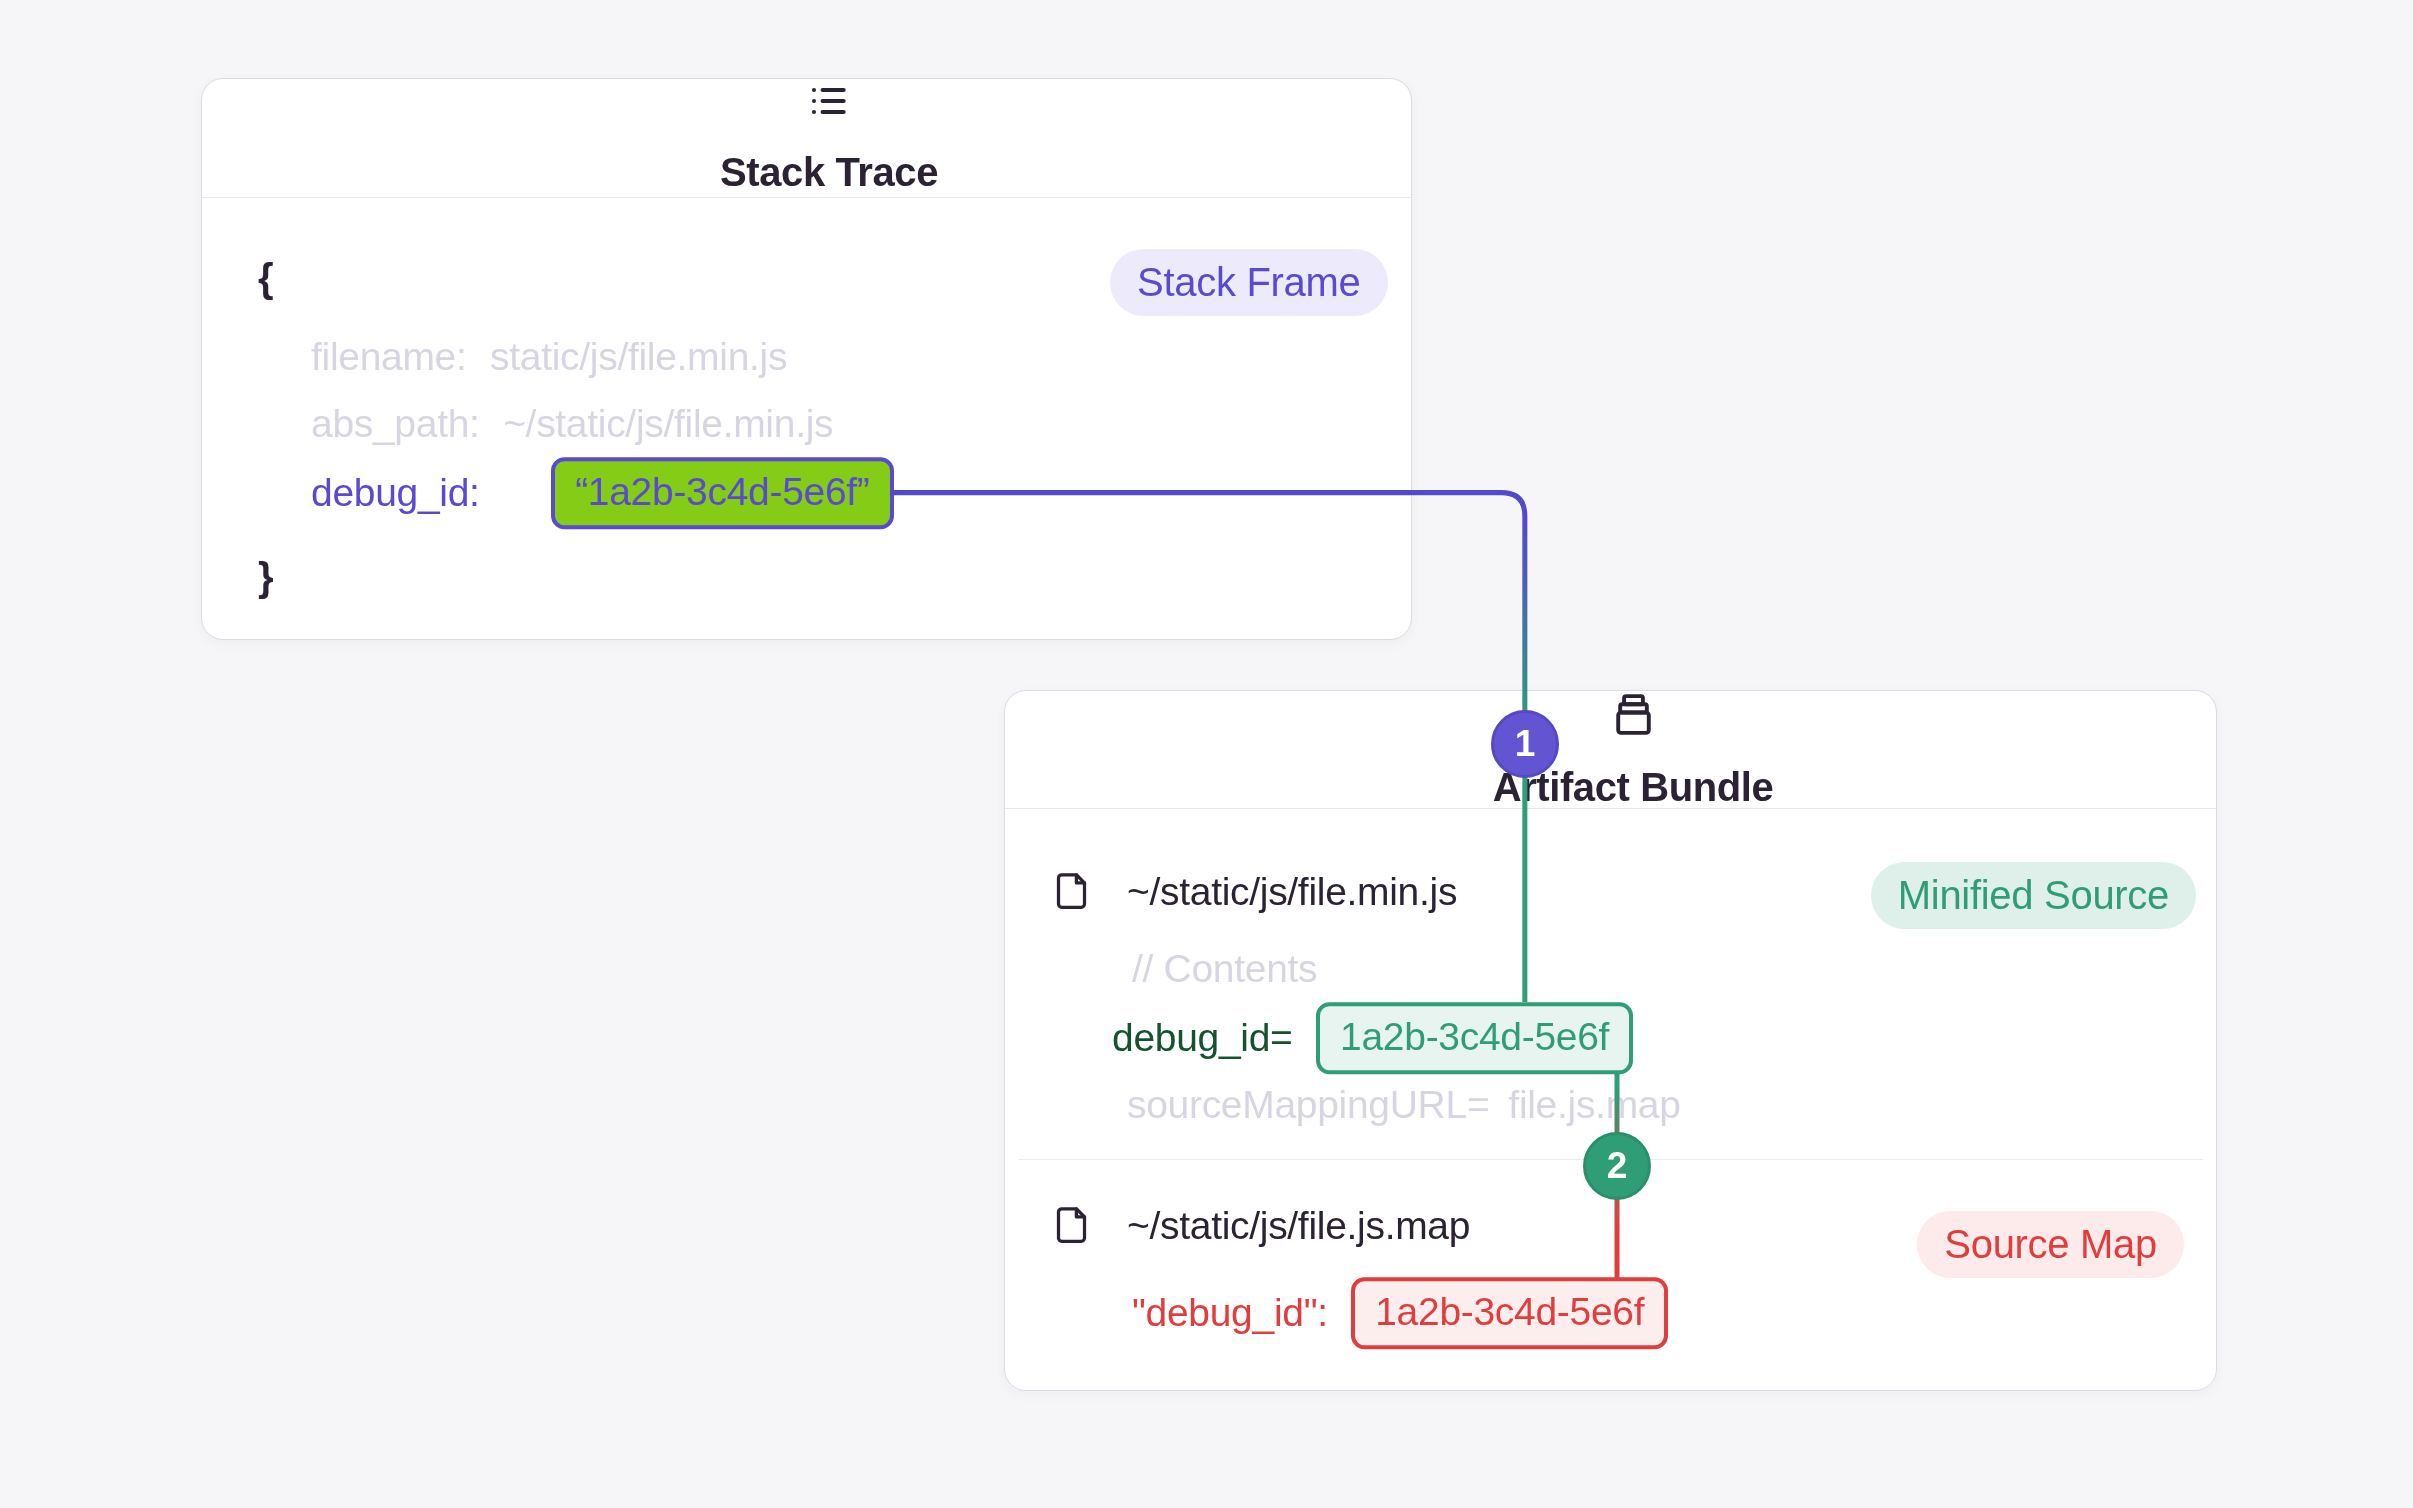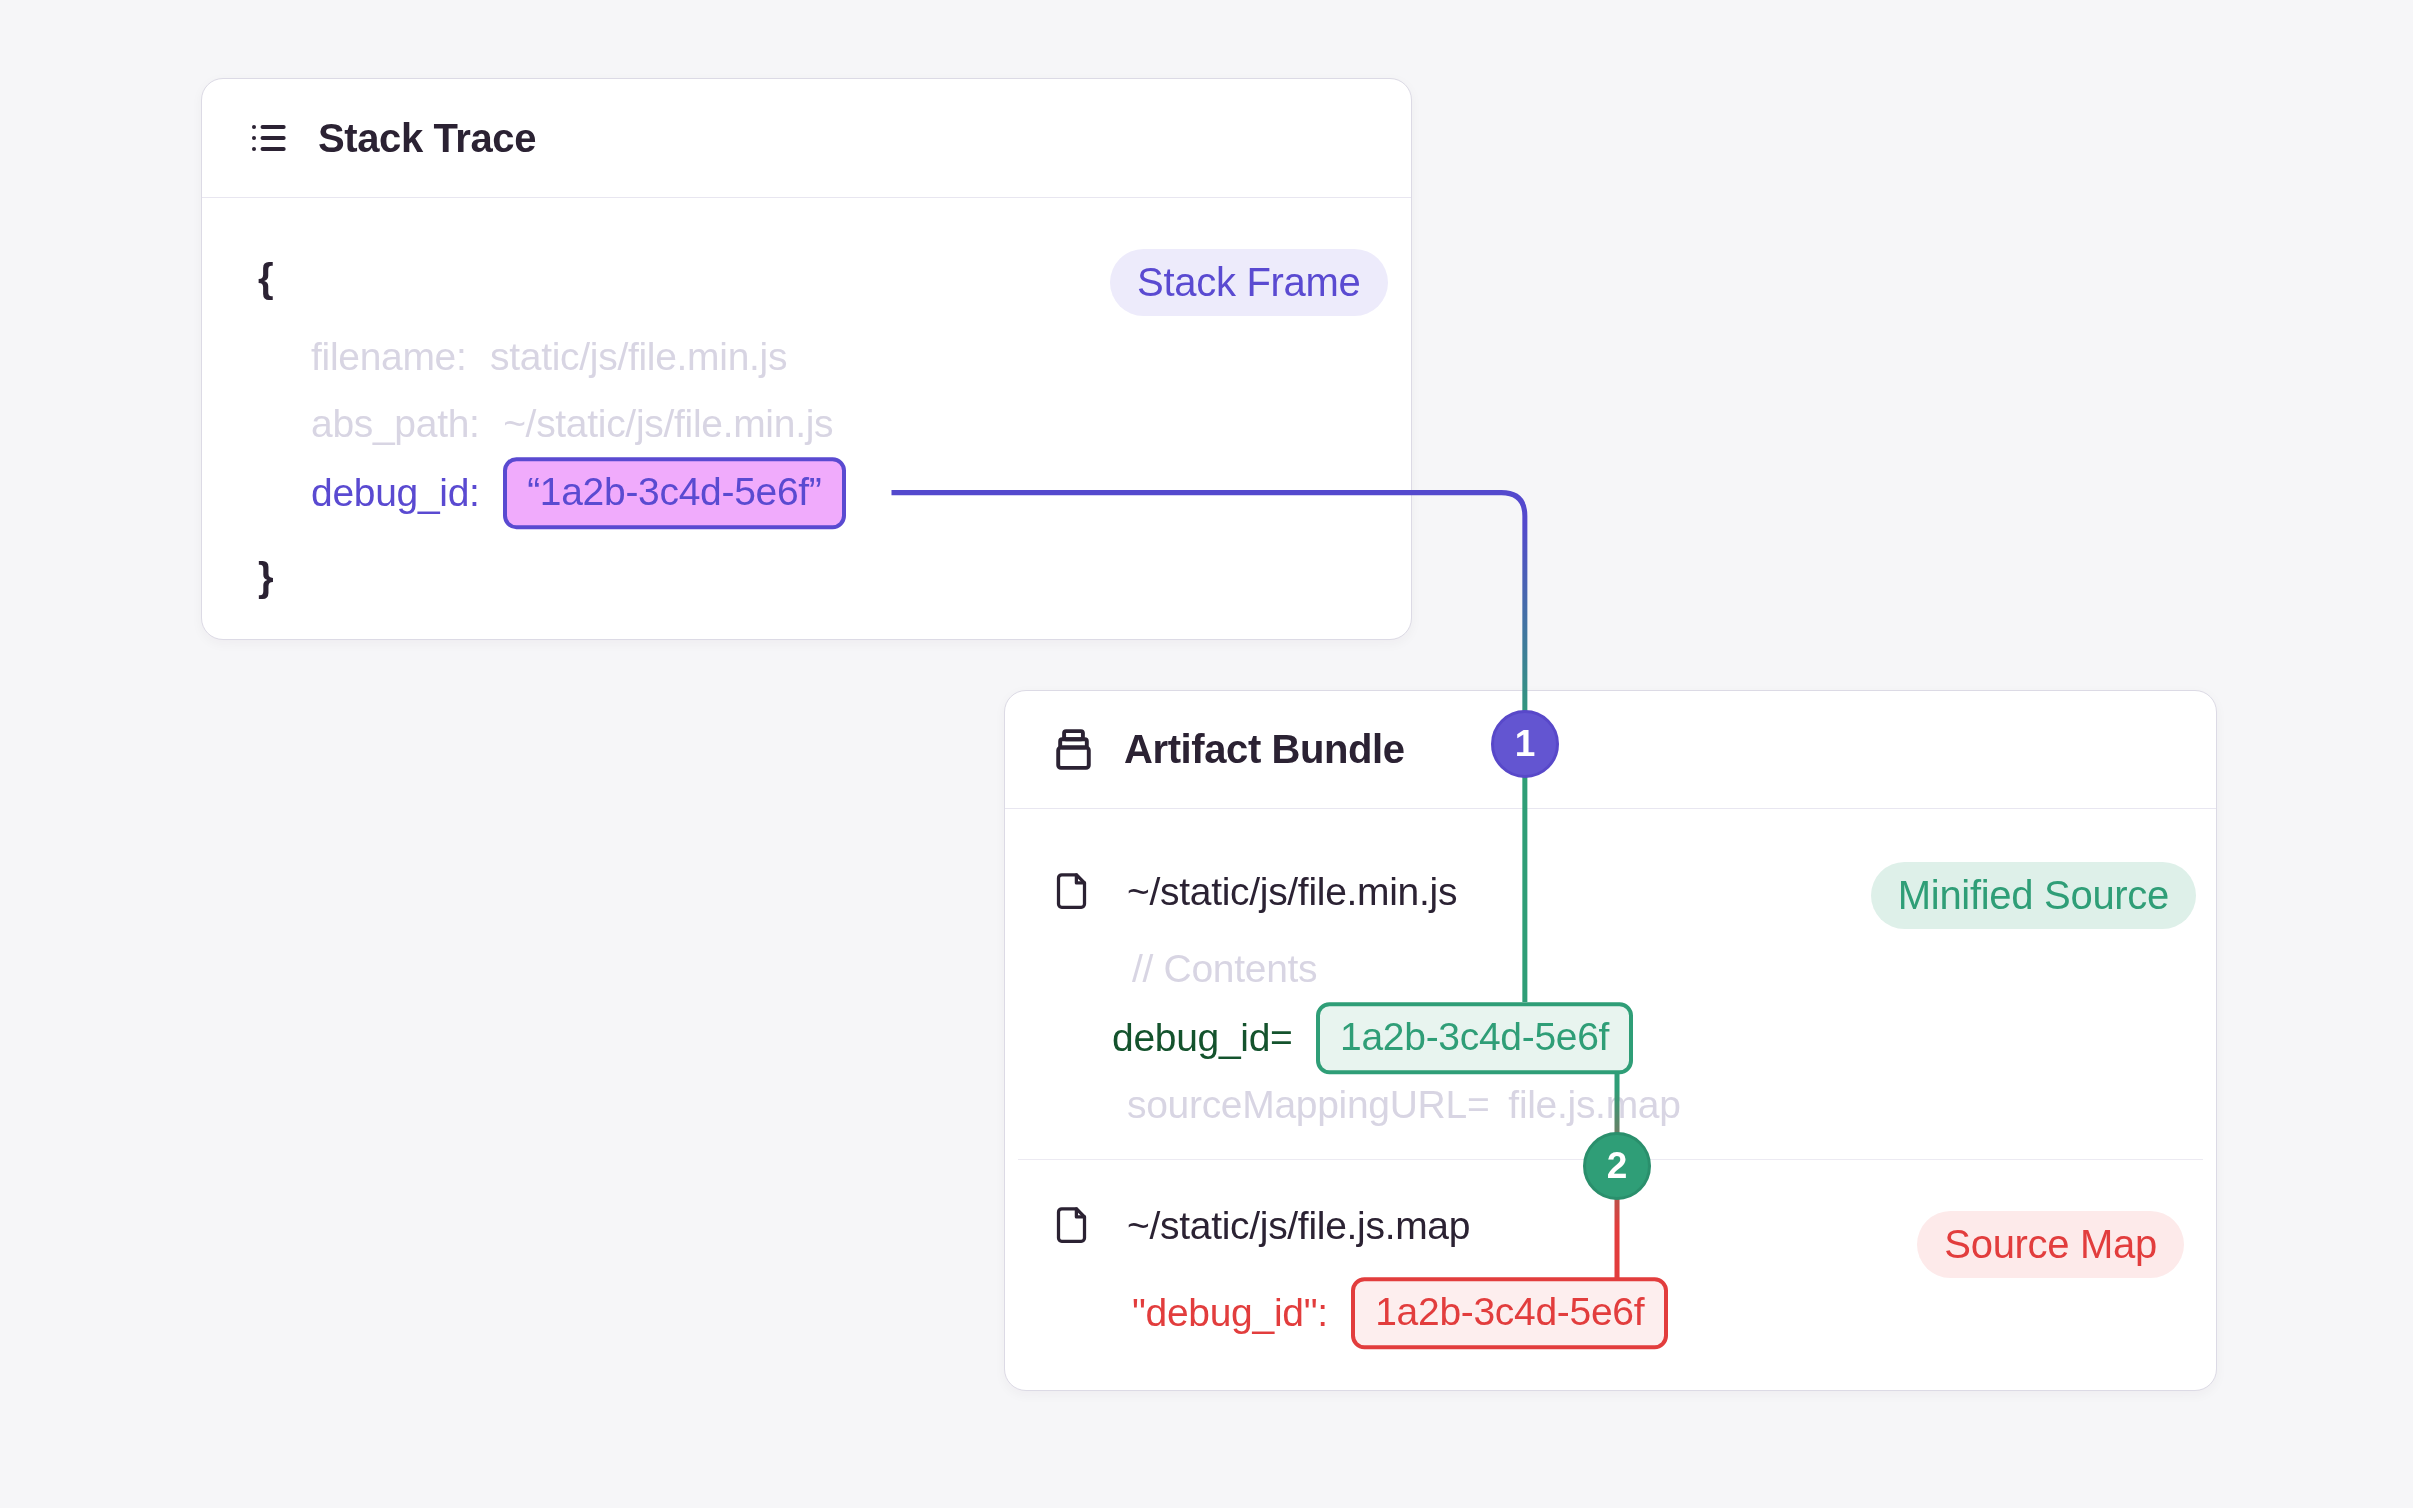--- a/index.html
+++ b/index.html
@@ -24,20 +24,21 @@
     z-index: 1;
   }
   .card-stack { left: 201px; top: 78px; width: 1209px; height: 560px; }
   .card-bundle { left: 1004px; top: 690px; width: 1211px; height: 699px; }
 
   .card-header {
     position: absolute; left: 0; right: 0; top: 0;
     display: flex; align-items: center; gap: 27px;
     padding-left: 45px;
     border-bottom: 1.7px solid #e8e6f0;
+    flex-direction: column;
   }
   .card-stack .card-header { height: 118px; }
   .card-bundle .card-header { height: 117px; }
   .card-title {
     font-size: 40px; font-weight: 700; color: #2b2233;
     letter-spacing: -0.4px; margin: 0;
   }
   .hicon { flex: 0 0 auto; display: block; }
 
   
@@ -55,21 +56,21 @@
   .key-red    { color: #e23d3d; }
 
   .value-box {
     display: inline-block;
     border: 4.2px solid currentColor;
     border-radius: 13.4px;
     padding: 8.4px 20px;
     font-size: 39px; font-weight: 500;
     line-height: 1.2;
   }
-  .vb-purple { color: #5a4ad1; background: #f0abfc; }
+  .vb-purple { color: #5a4ad1; background: #84cc16; margin-left: 48px; }
   .vb-green  { color: #2f9e77; background: #e8f4ef; }
   .vb-red    { color: #e23d3d; background: #fdeeee; }
 
   
   .pill {
     position: absolute;
     font-size: 40px; font-weight: 500; letter-spacing: -0.3px;
     padding: 11px 27px; border-radius: 40px;
     white-space: nowrap;
   }

